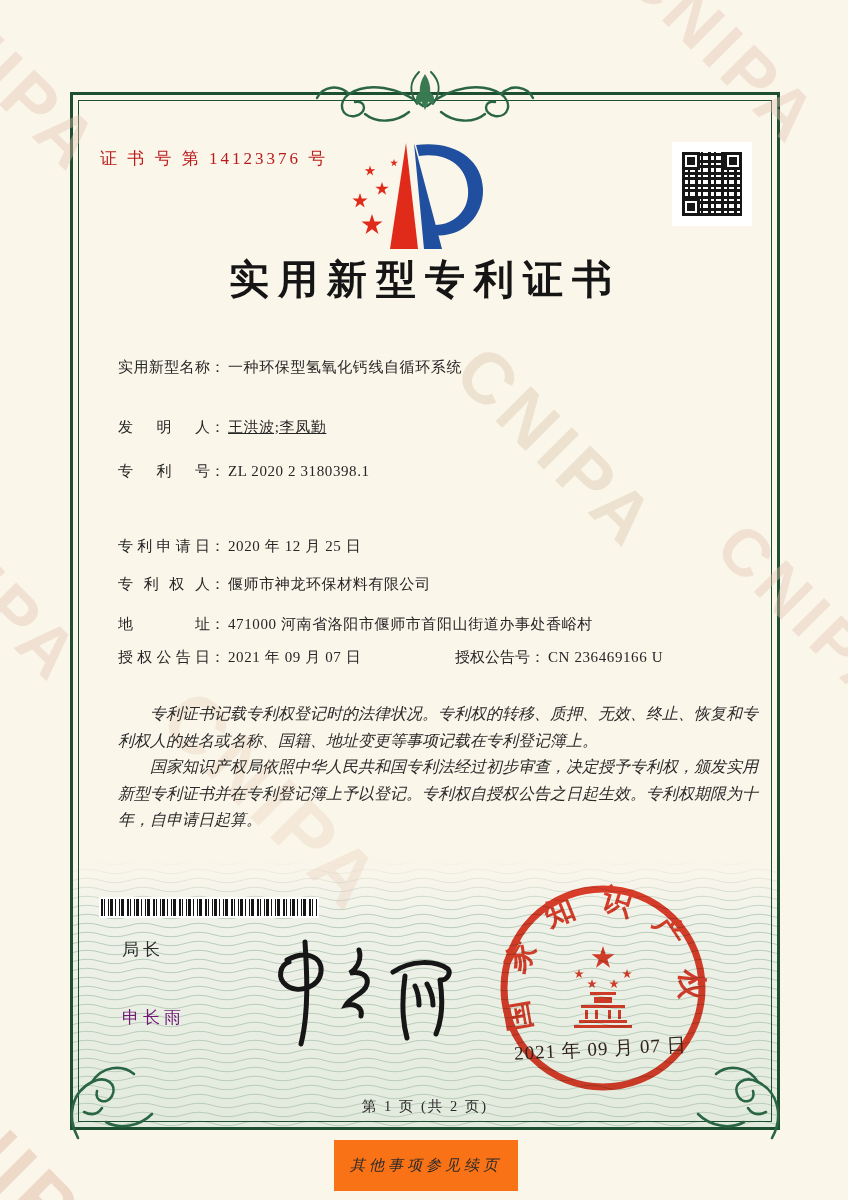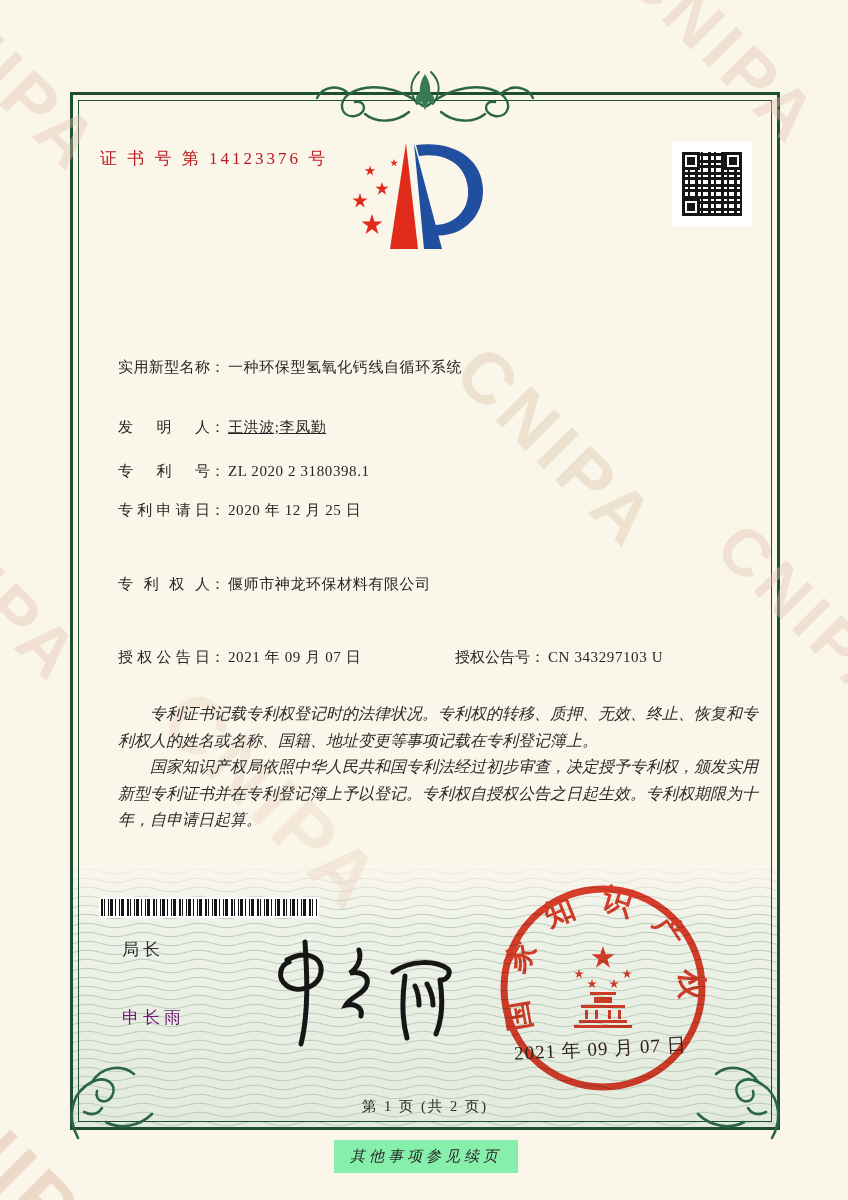--- a/index.html
+++ b/index.html
@@ -57,21 +57,21 @@
     font-family:"Liberation Sans","DejaVu Sans",sans-serif;color:#2b2b2b;letter-spacing:4px;}
   .director-name{position:absolute;left:122px;top:1006px;font-size:17px;z-index:5;
     font-family:"Liberation Sans","DejaVu Sans",sans-serif;color:#701a75;letter-spacing:4px;}
   .signature{position:absolute;left:255px;top:938px;width:200px;height:112px;z-index:6;}
   .seal{position:absolute;left:497px;top:882px;width:212px;height:212px;z-index:7;
     mix-blend-mode:multiply;opacity:0.95;}
   .seal-date{position:absolute;left:514px;top:1036px;width:180px;z-index:8;
     font-size:19px;letter-spacing:1px;color:#32231a;transform:rotate(-3deg);white-space:nowrap;}
   .page-info{position:absolute;left:70px;top:1097px;width:710px;text-align:center;
     font-size:14.5px;letter-spacing:2px;z-index:6;color:#2a2a2a;}
-  .cont-note{position:absolute;left:334px;top:1140px;background:#86efac;padding:7px 16px;
+  .cont-note{position:absolute;left:334px;top:1140px;background:#f97316;padding:16px 16px;
     font-size:15px;letter-spacing:4px;z-index:5;color:#2a2a2a;font-style:italic;}
 </style>
 </head>
 <body>
 
 <div class="page">
 
   <svg class="band" viewBox="0 0 704 270" preserveAspectRatio="none">
     <defs>
       <pattern id="wave" width="56" height="9" patternUnits="userSpaceOnUse">
@@ -142,40 +142,44 @@
   </svg>
 
   <div class="qr">
     <div class="qr-mod">
       <div class="finder f1"></div>
       <div class="finder f2"></div>
       <div class="finder f3"></div>
     </div>
   </div>
 
+  <div class="title">实用新型专利证书</div>
 
   <div class="field-row" style="top:358px;">
     <span class="f-label">实用新型名称</span><span class="f-colon">：</span><span class="f-value">一种环保型氢氧化钙线自循环系统</span>
   </div>
   <div class="field-row" style="top:418px;text-decoration:underline;">
     <span class="f-label">发明人</span><span class="f-colon">：</span><span class="f-value">王洪波;李凤勤</span>
   </div>
   <div class="field-row" style="top:462px;">
     <span class="f-label">专利号</span><span class="f-colon">：</span><span class="f-value">ZL 2020 2 3180398.1</span>
   </div>
-  <div class="field-row" style="top:501px;">
+  <div class="field-row" style="top:537px;">
     <span class="f-label">专利申请日</span><span class="f-colon">：</span><span class="f-value">2020 年 12 月 25 日</span>
   </div>
   <div class="field-row" style="top:563px;margin-top:12px;">
     <span class="f-label">专利权人</span><span class="f-colon">：</span><span class="f-value">偃师市神龙环保材料有限公司</span>
+  </div>
+  <div class="field-row" style="top:615px;">
+    <span class="f-label">地址</span><span class="f-colon">：</span><span class="f-value">471000 河南省洛阳市偃师市首阳山街道办事处香峪村</span>
   </div>
   <div class="field-row" style="top:640px;margin-top:8px;">
     <span class="f-label">授权公告日</span><span class="f-colon">：</span><span class="f-value">2021 年 09 月 07 日</span>
     <span class="grant-right">
-      <span>授权公告号</span><span class="f-colon">：</span><span class="f-value">CN 343297103 U</span>
+      <span>授权公告号</span><span class="f-colon">：</span><span class="f-value">CN 236469166 U</span>
     </span>
   </div>
 
   <div class="paras">
     <p>专利证书记载专利权登记时的法律状况。专利权的转移、质押、无效、终止、恢复和专利权人的姓名或名称、国籍、地址变更等事项记载在专利登记簿上。</p>
     <p>国家知识产权局依照中华人民共和国专利法经过初步审查，决定授予专利权，颁发实用新型专利证书并在专利登记簿上予以登记。专利权自授权公告之日起生效。专利权期限为十年，自申请日起算。</p>
   </div>
 
   <div class="barcode">
     <div class="bars"></div>

